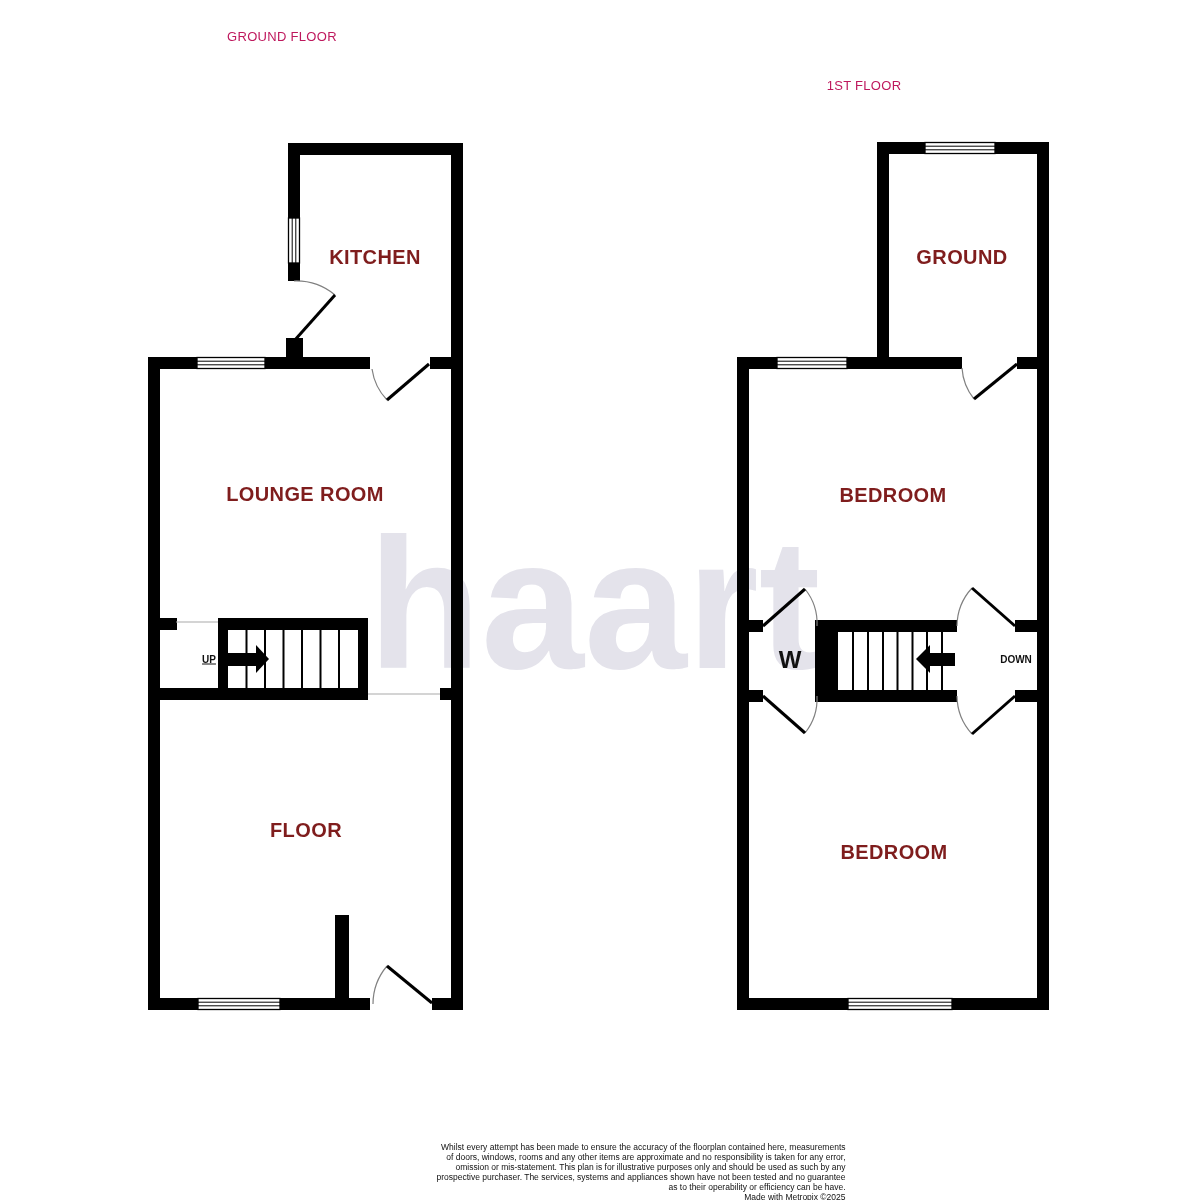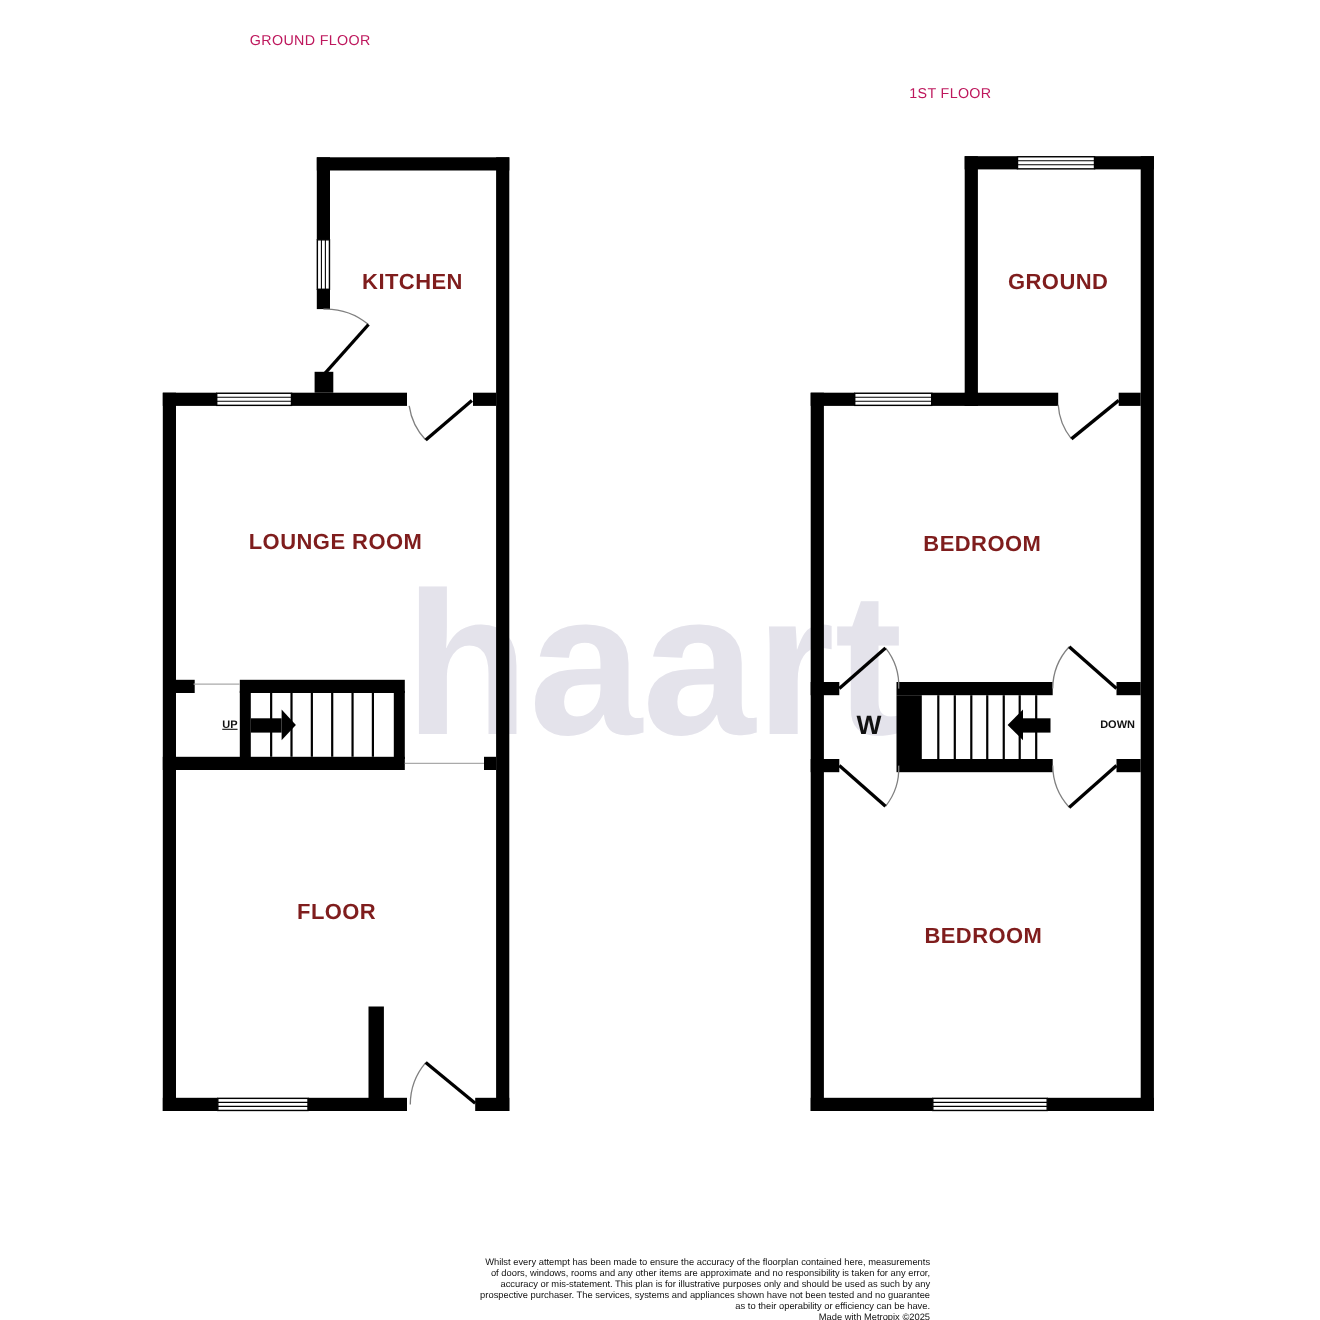--- a/index.html
+++ b/index.html
@@ -194,19 +194,19 @@
 
   <div class="room-label" style="left:962px;top:257px;">GROUND</div>
   <div class="room-label" style="left:893px;top:495px;">BEDROOM</div>
   <div class="room-label" style="left:894px;top:852px;">BEDROOM</div>
   <div class="stair-label" style="left:972px;top:659px;margin-left:44px;">DOWN</div>
   <div class="wardrobe-label" style="left:790px;top:660px;">W</div>
 
   <div id="footer">
     <div>Whilst every attempt has been made to ensure the accuracy of the floorplan contained here, measurements</div>
     <div>of doors, windows, rooms and any other items are approximate and no responsibility is taken for any error,</div>
-    <div>accuracy or mis-statement. This plan is for illustrative purposes only and should be used as such by any</div>
+    <div>omission or mis-statement. This plan is for illustrative purposes only and should be used as such by any</div>
     <div>prospective purchaser. The services, systems and appliances shown have not been tested and no guarantee</div>
     <div>as to their operability or efficiency can be have.</div>
     <div>Made with Metropix ©2025</div>
   </div>
 
 </div>
 
 </body></html>

